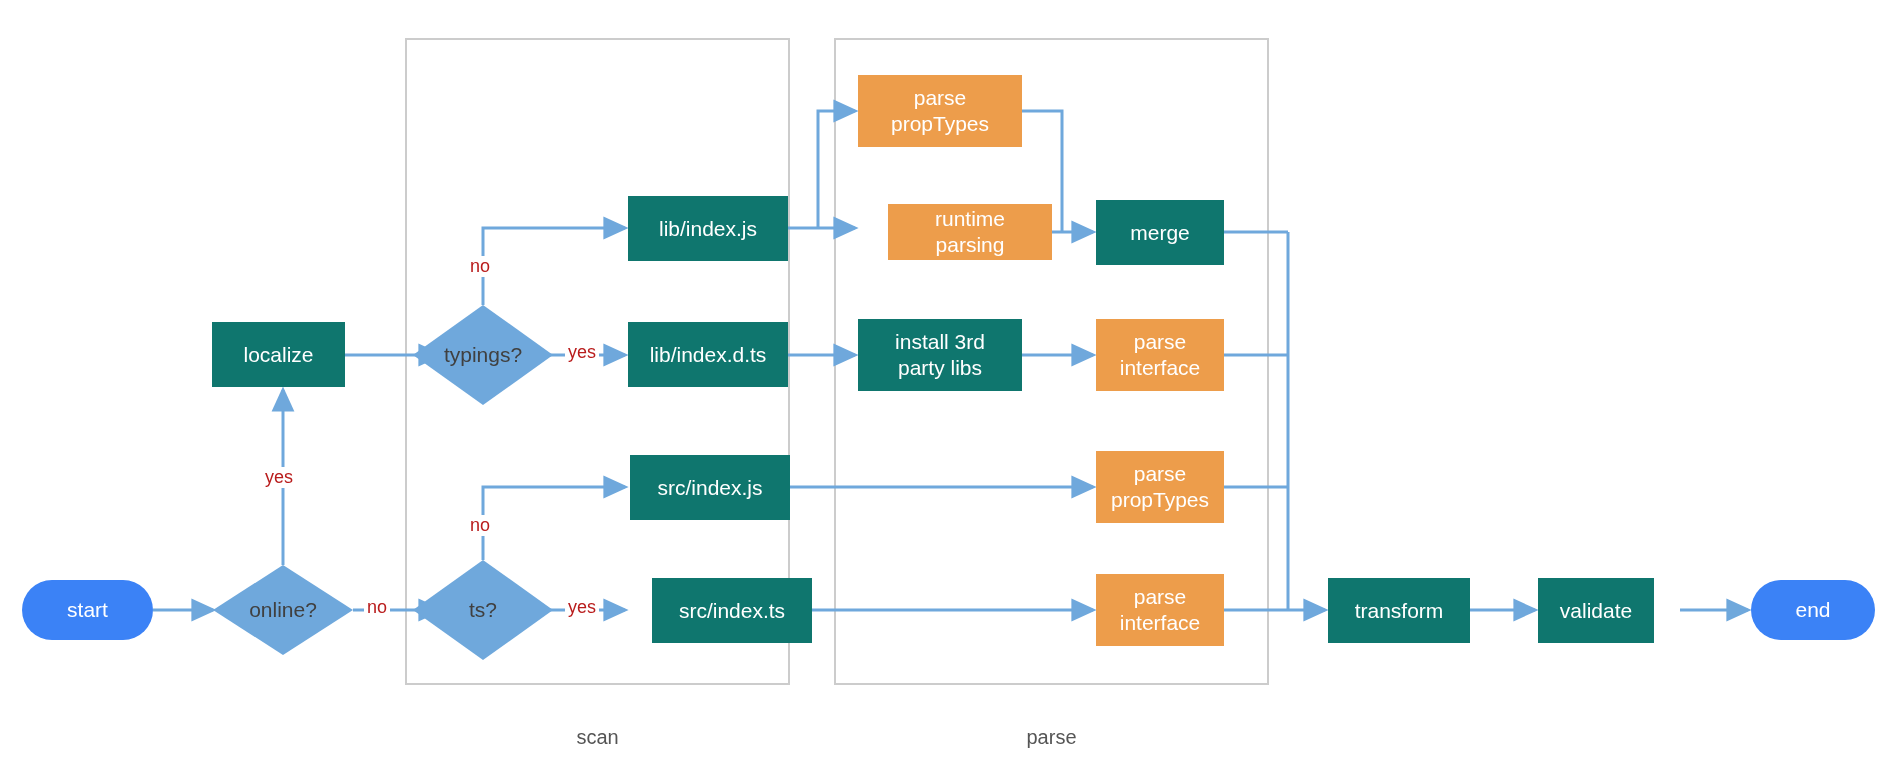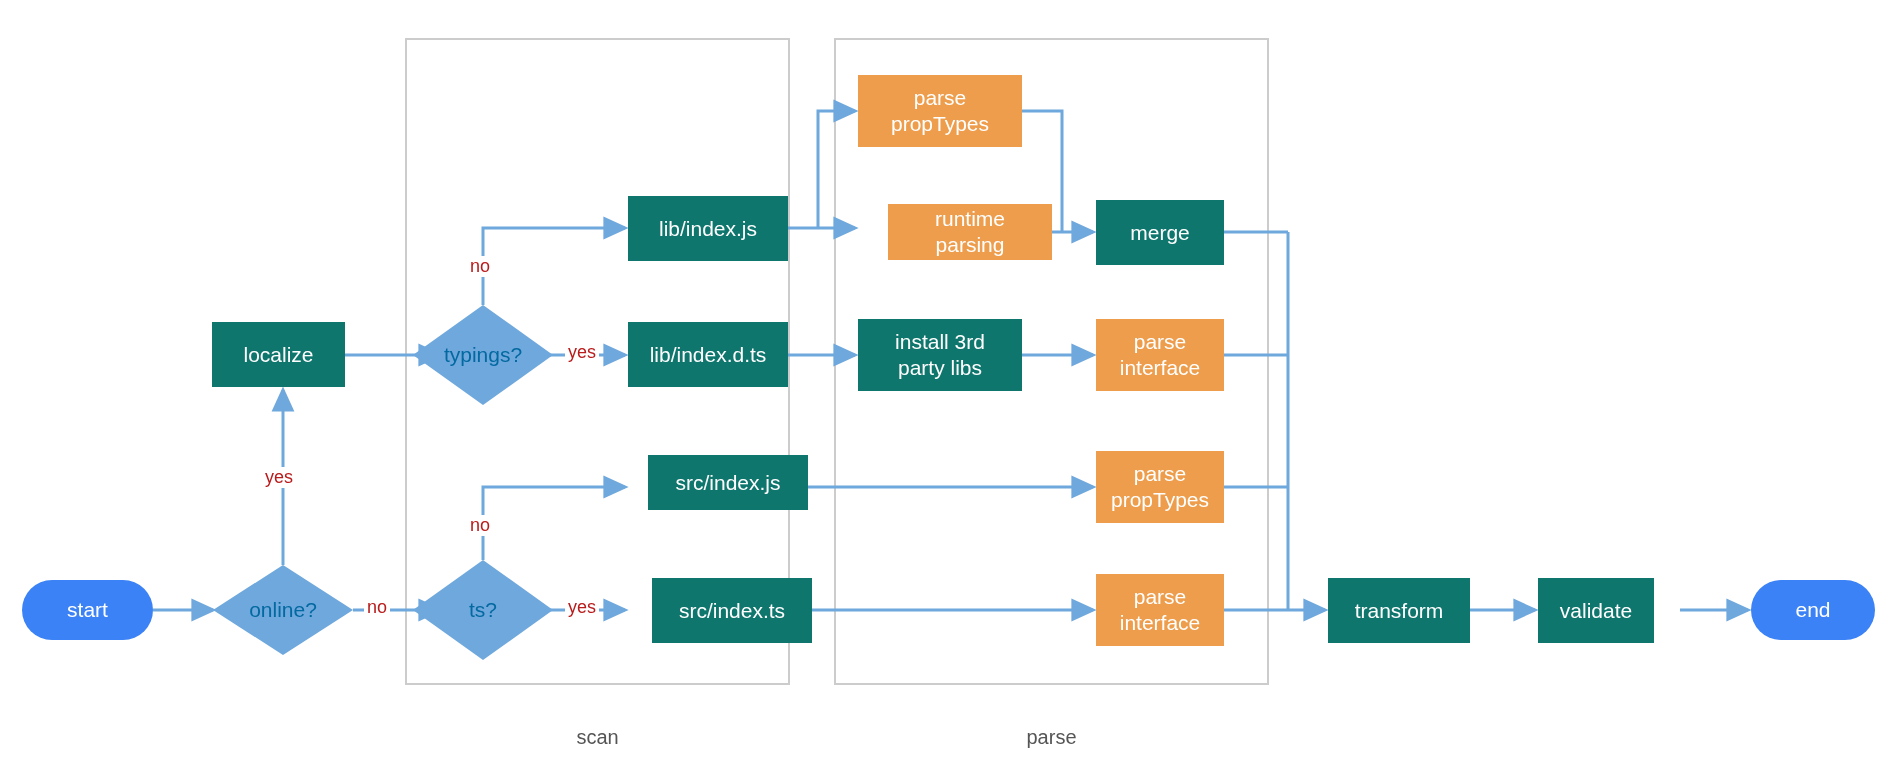--- a/index.html
+++ b/index.html
@@ -12,21 +12,21 @@
   svg.layer{position:absolute;left:0;top:0;width:1899px;height:776px;}
   .node{
     position:absolute;display:flex;align-items:center;justify-content:center;
     text-align:center;color:#ffffff;line-height:1.22;
     box-sizing:border-box;white-space:pre-line;
   }
   .node.process{background:#0f766e;font-size:21px;}
   .node.parseop{background:#ed9d4b;font-size:21px;}
   .node.terminal{background:#3b82f6;border-radius:40px;font-size:21px;}
   .node.decision{background:transparent;font-size:21px;}
-  .diamond-label{position:relative;z-index:2;color:#0369a1;}
+  .diamond-label{position:relative;z-index:2;color:#404040;}
   .grouplabel{
     position:absolute;color:#555555;font-size:20px;text-align:center;
   }
   .edgelabel{
     position:absolute;color:#b91c1c;font-size:18px;
     background:#ffffff;padding:0 3px;white-space:nowrap;
   }
 </style>
 </head>
 <body>
@@ -114,21 +114,21 @@
   </div>
 
   <div class="node decision" style="left:413px;top:588px;width:140px;height:44px;">
     <span class="diamond-label">ts?</span>
   </div>
 
   <div class="node process" style="left:628px;top:196px;width:160px;height:65px;">lib/index.js</div>
 
   <div class="node process" style="left:628px;top:322px;width:160px;height:65px;">lib/index.d.ts</div>
 
-  <div class="node process" style="left:648px;top:455px;width:160px;height:55px;">src/index.js</div>
+  <div class="node process" style="left:630px;top:455px;width:160px;height:65px;">src/index.js</div>
 
   <div class="node process" style="left:628px;top:578px;width:160px;height:65px;margin-left:24px;">src/index.ts</div>
 
   <div class="node parseop" style="left:858px;top:75px;width:164px;height:72px;">parse
 propTypes</div>
 
   <div class="node parseop" style="left:888px;top:196px;width:164px;height:56px;margin-top:8px;">runtime
 parsing</div>
 
   <div class="node process" style="left:858px;top:319px;width:164px;height:72px;">install 3rd

